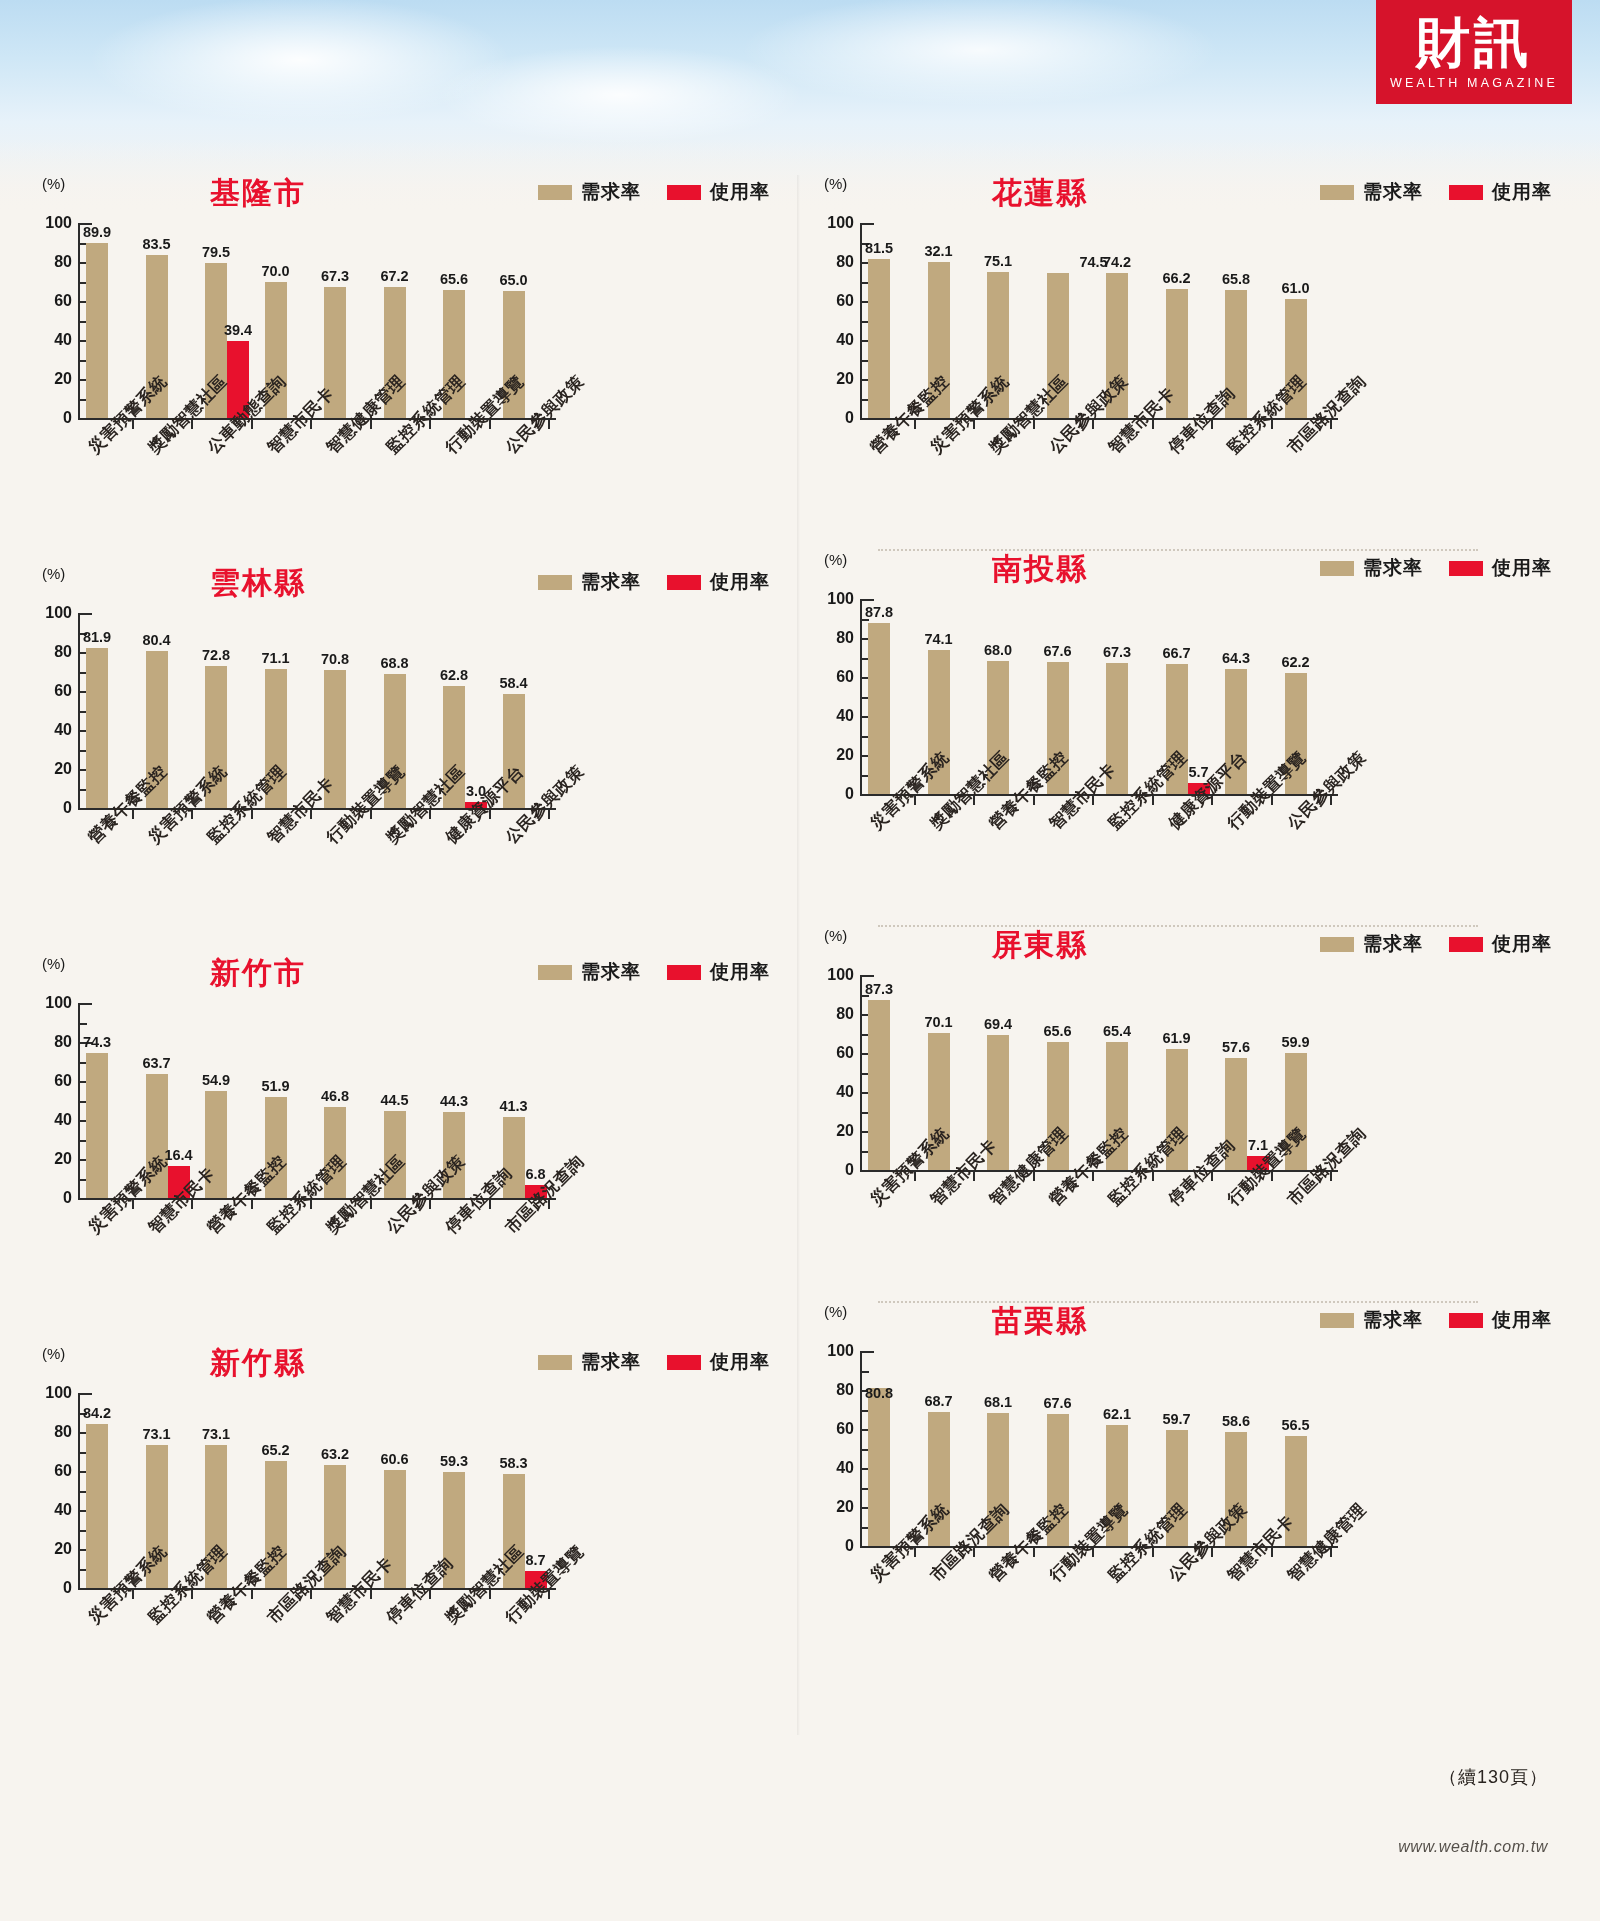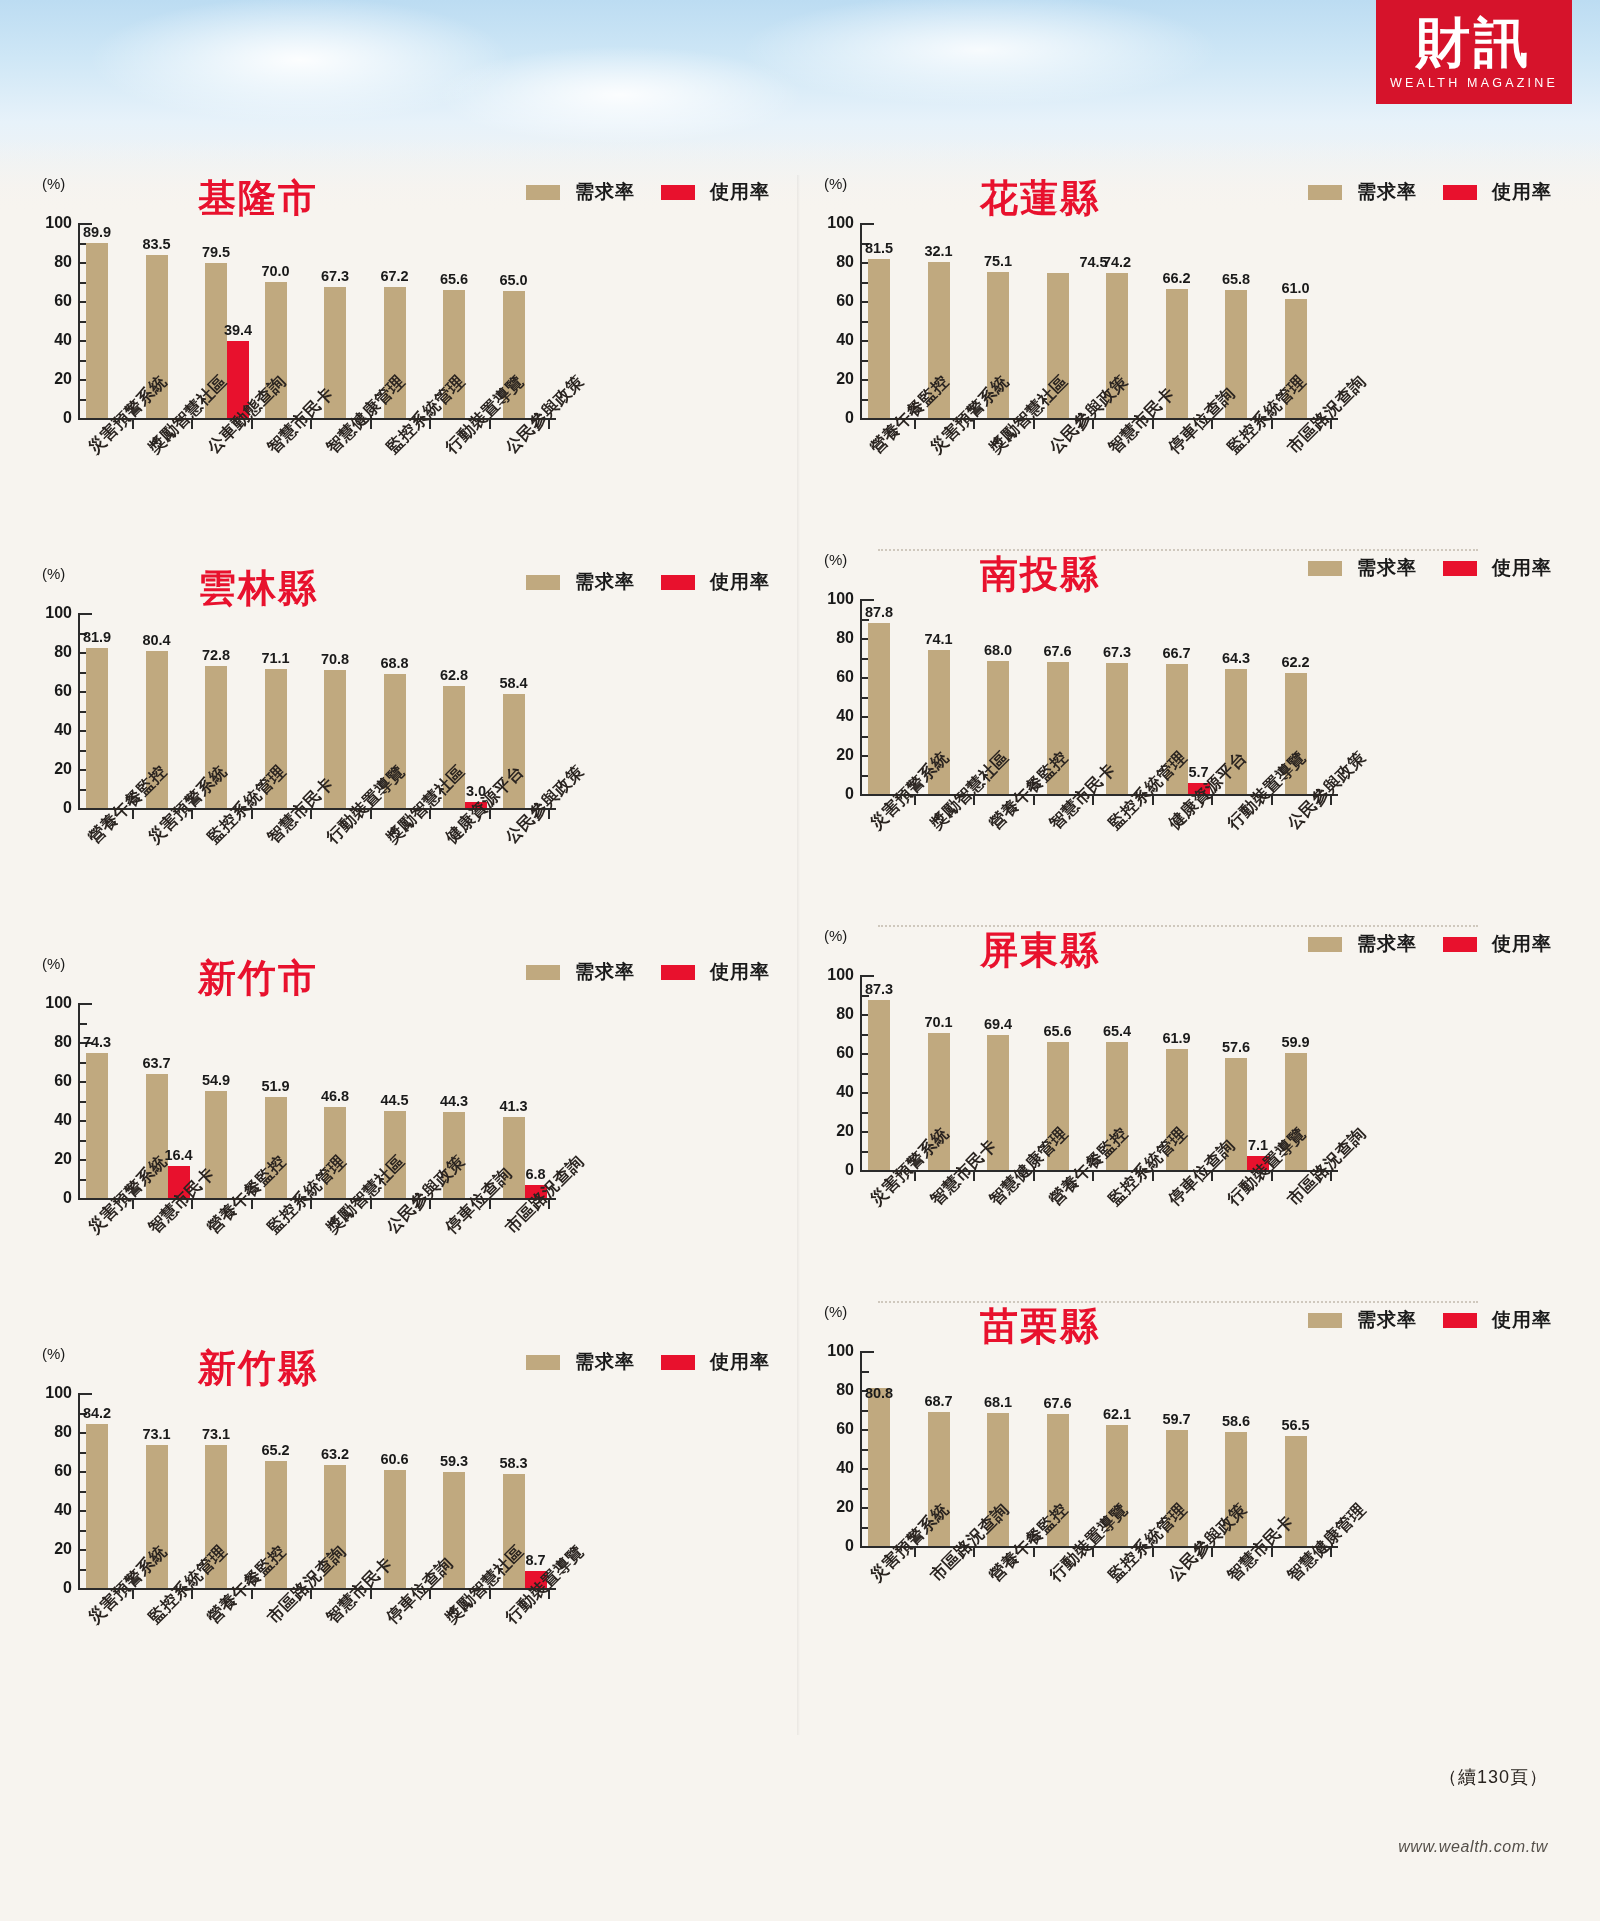--- a/index.html
+++ b/index.html
@@ -52,25 +52,25 @@
     border-top:2px dotted #cfc8bd;
   }
 
   
   .c-head{position:relative;height:42px;}
   .pct{
     position:absolute;left:24px;top:0px;font-size:15px;color:#1a1a1a;font-weight:400;
   }
   .ctitle{
     position:absolute;left:120px;top:-2px;width:240px;text-align:center;
-    color:#e8112d;font-weight:700;font-size:38px;letter-spacing:2px;
+    color:#e8112d;font-weight:700;font-size:30px;letter-spacing:2px;
     font-family:"DejaVu Sans","Liberation Sans",sans-serif;
   }
   .legend{position:absolute;right:8px;top:4px;display:flex;gap:26px;align-items:center;}
-  .lg{display:flex;align-items:center;gap:15px;}
+  .lg{display:flex;align-items:center;gap:9px;}
   .lg .sw{width:34px;height:15px;display:block;}
   .lg .sw.demand{background:#c0a97f;}
   .lg .sw.usage{background:#e8112d;}
   .lg .lb{font-size:19px;font-weight:700;color:#1a1a1a;letter-spacing:1px;}
 
   .plot{position:absolute;left:0;top:42px;width:760px;height:225px;}
   .axis-y{
     position:absolute;left:60px;top:6px;width:2px;height:195px;background:#2b2b2b;
   }
   .axis-x{

